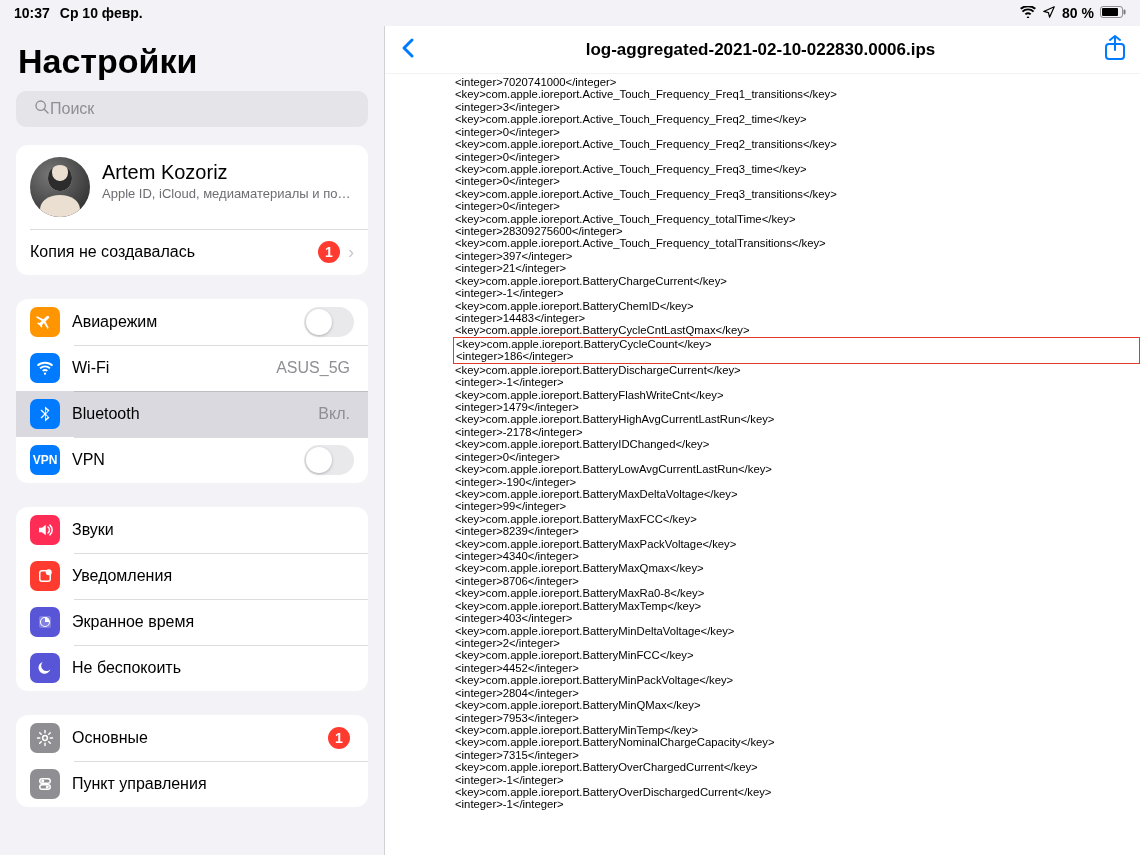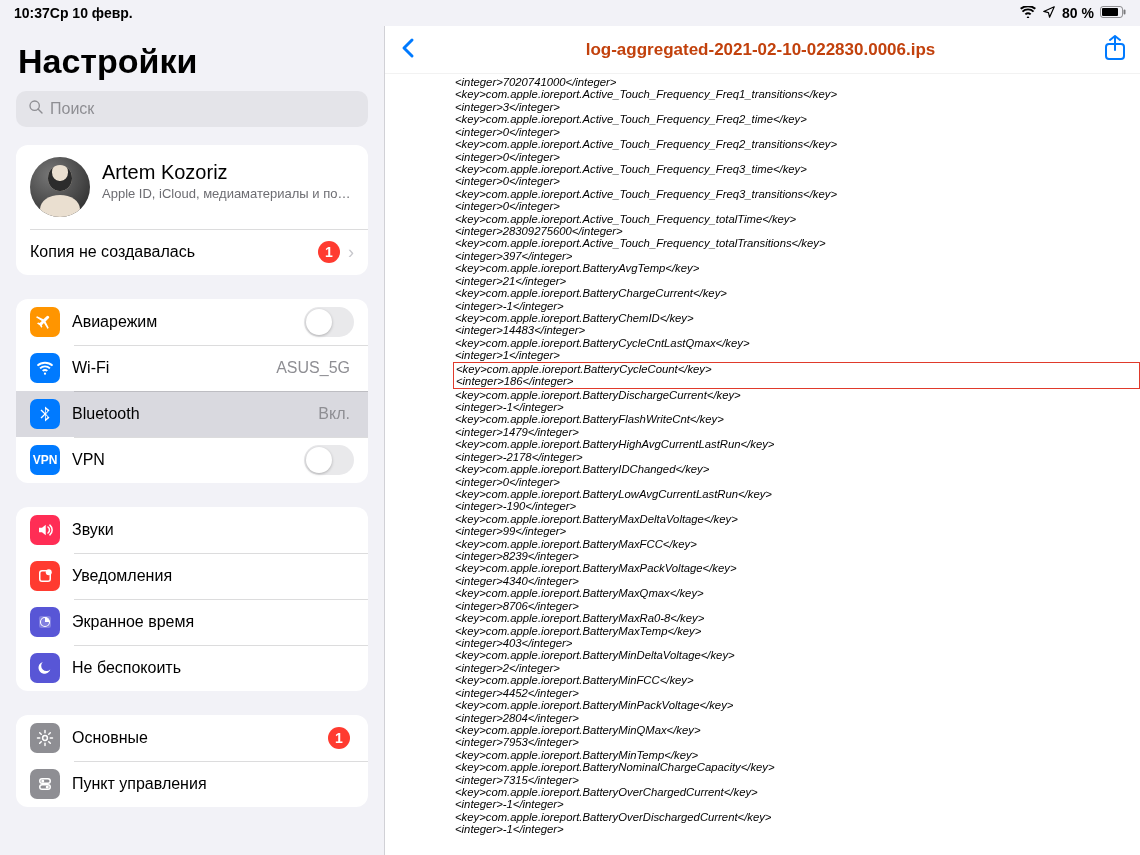--- a/index.html
+++ b/index.html
@@ -15,21 +15,21 @@
   .statusbar {
     height: 26px;
     display: flex;
     justify-content: space-between;
     align-items: center;
     padding: 0 14px;
     font-size: 14px;
     font-weight: 600;
     color: #000;
   }
-  .statusbar .left { display:flex; align-items:flex-end; }
+  .statusbar .left { display:flex; align-items:flex-end; gap:10px;}
   .statusbar .right { display:flex; align-items:center; gap:6px;}
   .container {
     display: flex;
     flex: 1;
     height: calc(855px - 26px);
   }
   .sidebar {
     width: 385px;
     background: #f2f2f7;
     border-right: 1px solid #d1d1d6;
@@ -37,24 +37,24 @@
     display: flex;
     flex-direction: column;
   }
   .title {
     font-size: 34px;
     font-weight: 700;
     color: #000;
     margin: 10px 2px 10px 2px;
   }
   .search {
-    display:flex; align-items:center; gap:6px;
+    display:flex; align-items:center; 
     background: #e4e4e9;
     border-radius: 10px;
-    padding: 8px 12px;
+    padding: 8px 18px;
     color: #8e8e93;
     font-size: 16px;
     margin-bottom: 18px;
   }
   .group {
     background: #fff;
     border-radius: 12px;
     overflow: hidden;
     margin-bottom: 24px;
   }
@@ -126,28 +126,28 @@
     flex:1;
     background:#fff;
     display:flex;flex-direction:column;
     height:100%;
   }
   .navbar {
     height:48px;display:flex;align-items:center;
     padding:0 14px;justify-content:space-between;
     border-bottom:1px solid rgba(0,0,0,0.05);
   }
-  .navbar .pos-title{font-size:17px;font-weight:600;color:#c2410c;}
+  .navbar .pos-title{font-size:17px;font-weight:600;color:#000000;}
   .navbar .center{flex:1;text-align:center;font-size:17px;font-weight:600;}
   .navbar .back { color:#007aff; }
   .navbar .share { color:#007aff; }
   .logbody {
     flex:1; overflow:hidden; padding: 2px 0 0 70px;
     font-family: "Helvetica Neue", Arial, sans-serif;
-    font-size: 11.3px; line-height: 1.1; color:#000;font-style:italic;
+    font-size: 11.3px; line-height: 1.1; color:#000;
   }
   .logbody .line { white-space: pre; }
   .hlbox {
     border:1px solid #e03a2b;
     padding:0 2px;
     margin-left:-2px;
   }
 </style>
 </head>
 <body>
@@ -331,28 +331,26 @@
         <div class="line">&lt;key&gt;com.apple.ioreport.Active_Touch_Frequency_Freq2_transitions&lt;/key&gt;</div>
         <div class="line">&lt;integer&gt;0&lt;/integer&gt;</div>
         <div class="line">&lt;key&gt;com.apple.ioreport.Active_Touch_Frequency_Freq3_time&lt;/key&gt;</div>
         <div class="line">&lt;integer&gt;0&lt;/integer&gt;</div>
         <div class="line">&lt;key&gt;com.apple.ioreport.Active_Touch_Frequency_Freq3_transitions&lt;/key&gt;</div>
         <div class="line">&lt;integer&gt;0&lt;/integer&gt;</div>
         <div class="line">&lt;key&gt;com.apple.ioreport.Active_Touch_Frequency_totalTime&lt;/key&gt;</div>
         <div class="line">&lt;integer&gt;28309275600&lt;/integer&gt;</div>
         <div class="line">&lt;key&gt;com.apple.ioreport.Active_Touch_Frequency_totalTransitions&lt;/key&gt;</div>
         <div class="line">&lt;integer&gt;397&lt;/integer&gt;</div>
-        <div class="line">&lt;key&gt;com.apple.ioreport.BatteryAvgTemp&lt;/key&gt;</div>
         <div class="line">&lt;integer&gt;21&lt;/integer&gt;</div>
         <div class="line">&lt;key&gt;com.apple.ioreport.BatteryChargeCurrent&lt;/key&gt;</div>
         <div class="line">&lt;integer&gt;-1&lt;/integer&gt;</div>
         <div class="line">&lt;key&gt;com.apple.ioreport.BatteryChemID&lt;/key&gt;</div>
         <div class="line">&lt;integer&gt;14483&lt;/integer&gt;</div>
         <div class="line">&lt;key&gt;com.apple.ioreport.BatteryCycleCntLastQmax&lt;/key&gt;</div>
-        <div class="line">&lt;integer&gt;1&lt;/integer&gt;</div>
         <div class="hlbox">
           <div class="line">&lt;key&gt;com.apple.ioreport.BatteryCycleCount&lt;/key&gt;</div>
           <div class="line">&lt;integer&gt;186&lt;/integer&gt;</div>
         </div>
         <div class="line">&lt;key&gt;com.apple.ioreport.BatteryDischargeCurrent&lt;/key&gt;</div>
         <div class="line">&lt;integer&gt;-1&lt;/integer&gt;</div>
         <div class="line">&lt;key&gt;com.apple.ioreport.BatteryFlashWriteCnt&lt;/key&gt;</div>
         <div class="line">&lt;integer&gt;1479&lt;/integer&gt;</div>
         <div class="line">&lt;key&gt;com.apple.ioreport.BatteryHighAvgCurrentLastRun&lt;/key&gt;</div>
         <div class="line">&lt;integer&gt;-2178&lt;/integer&gt;</div>

